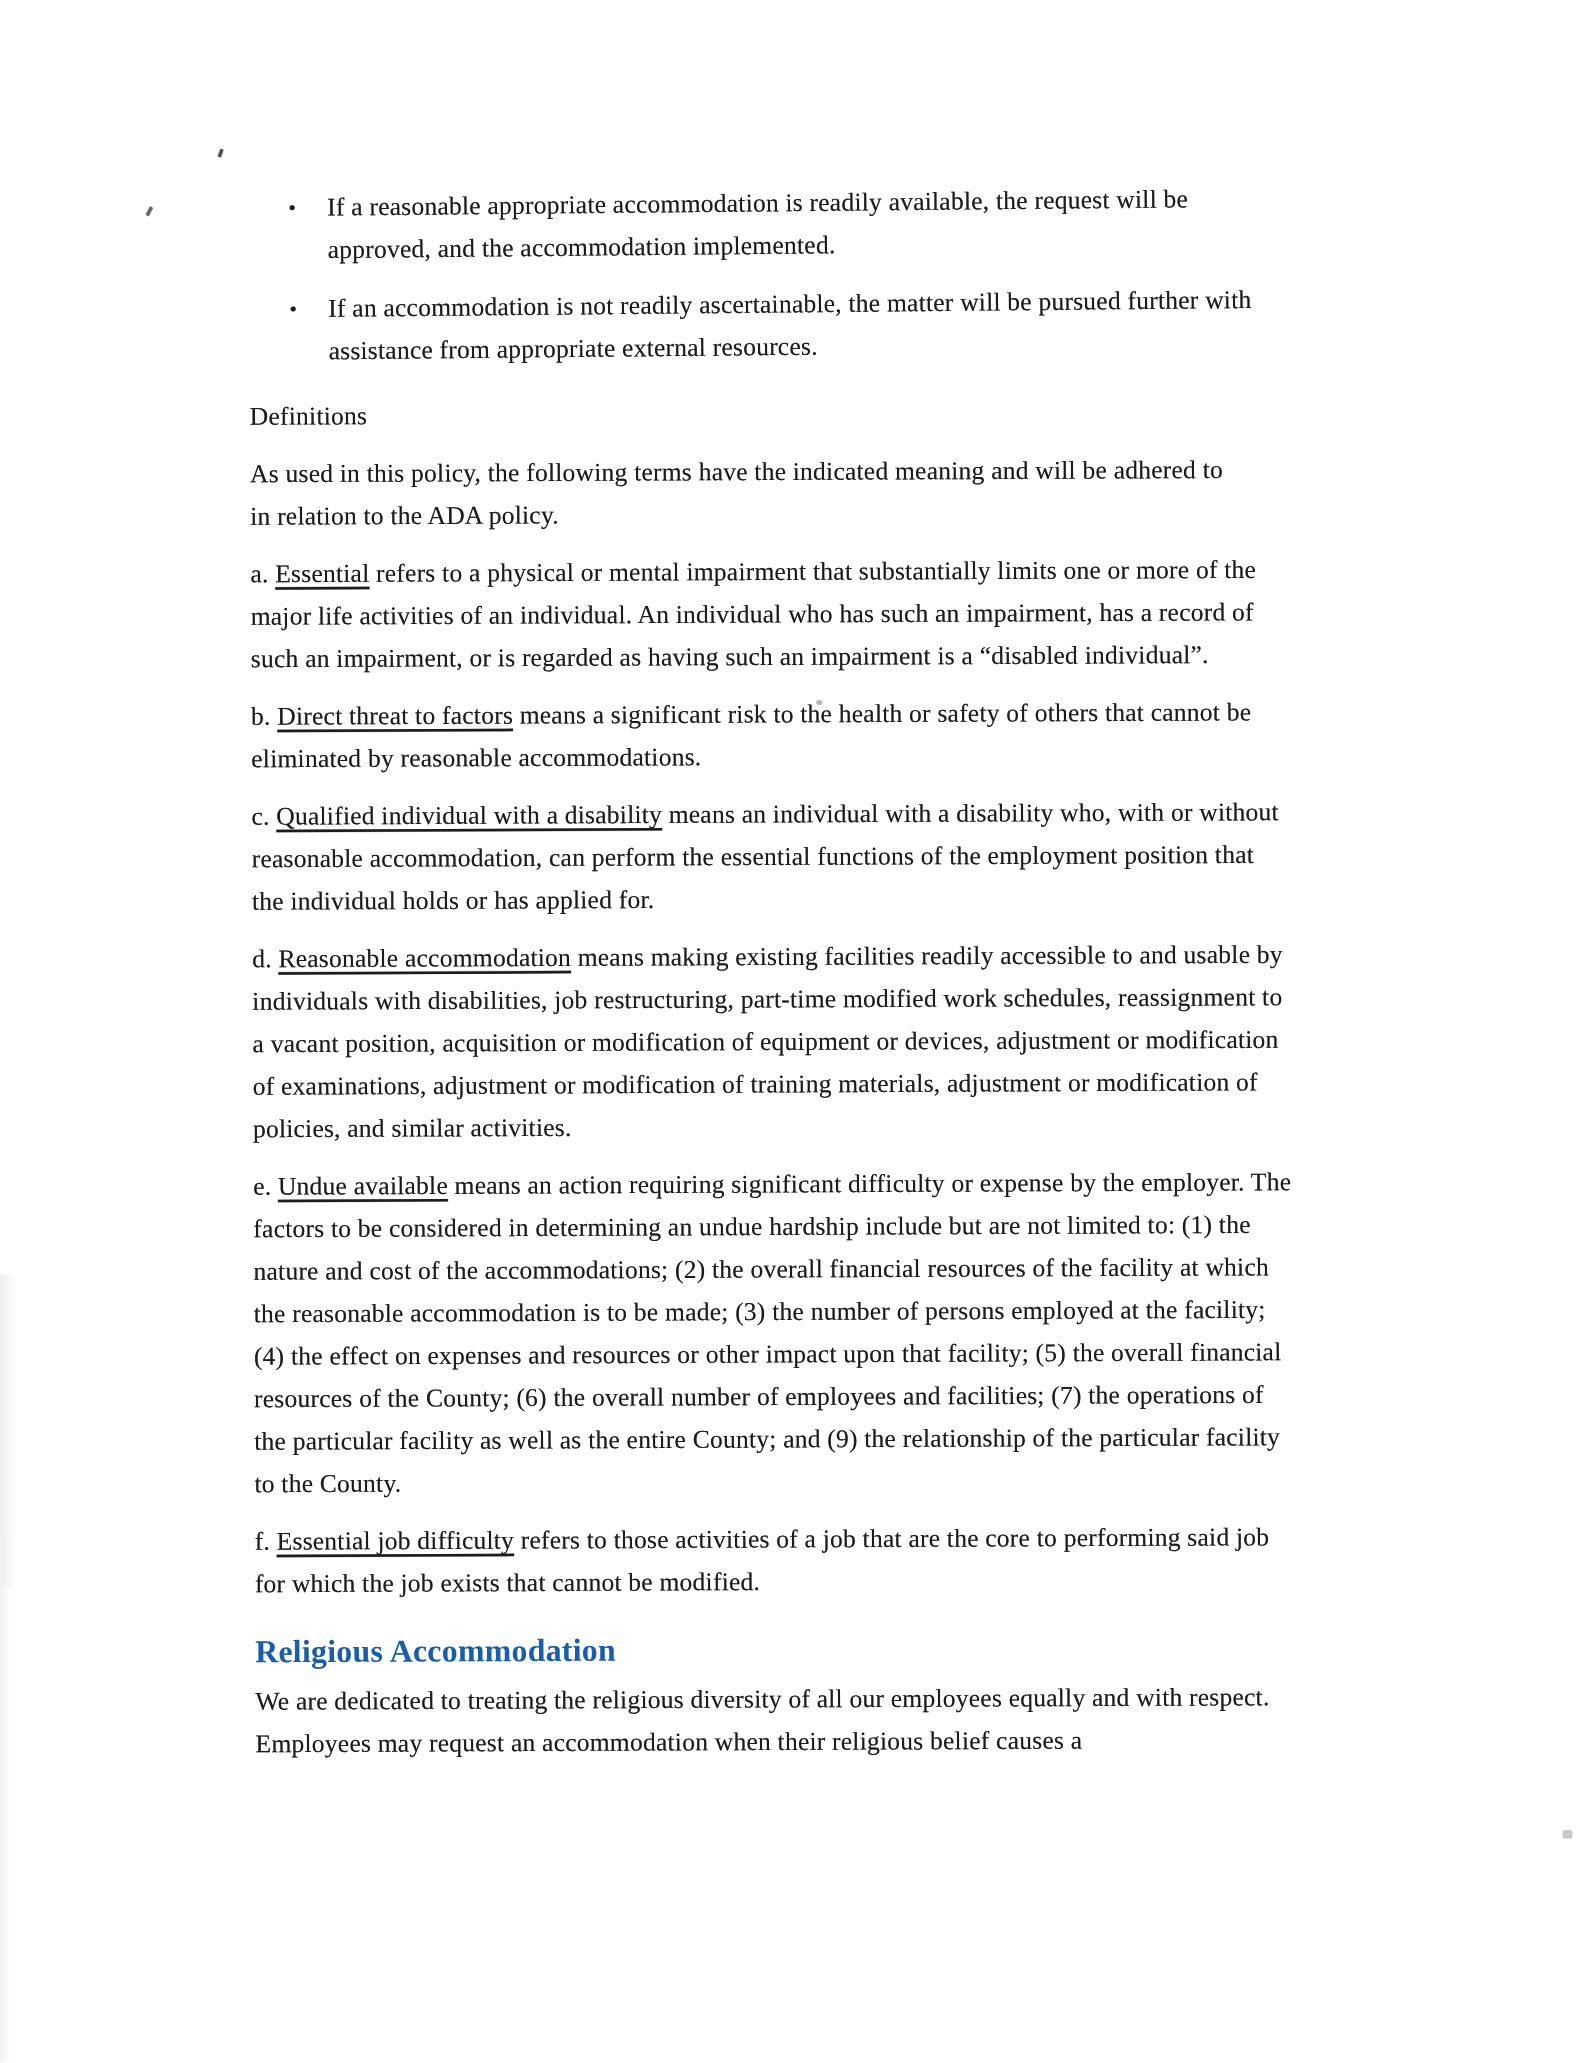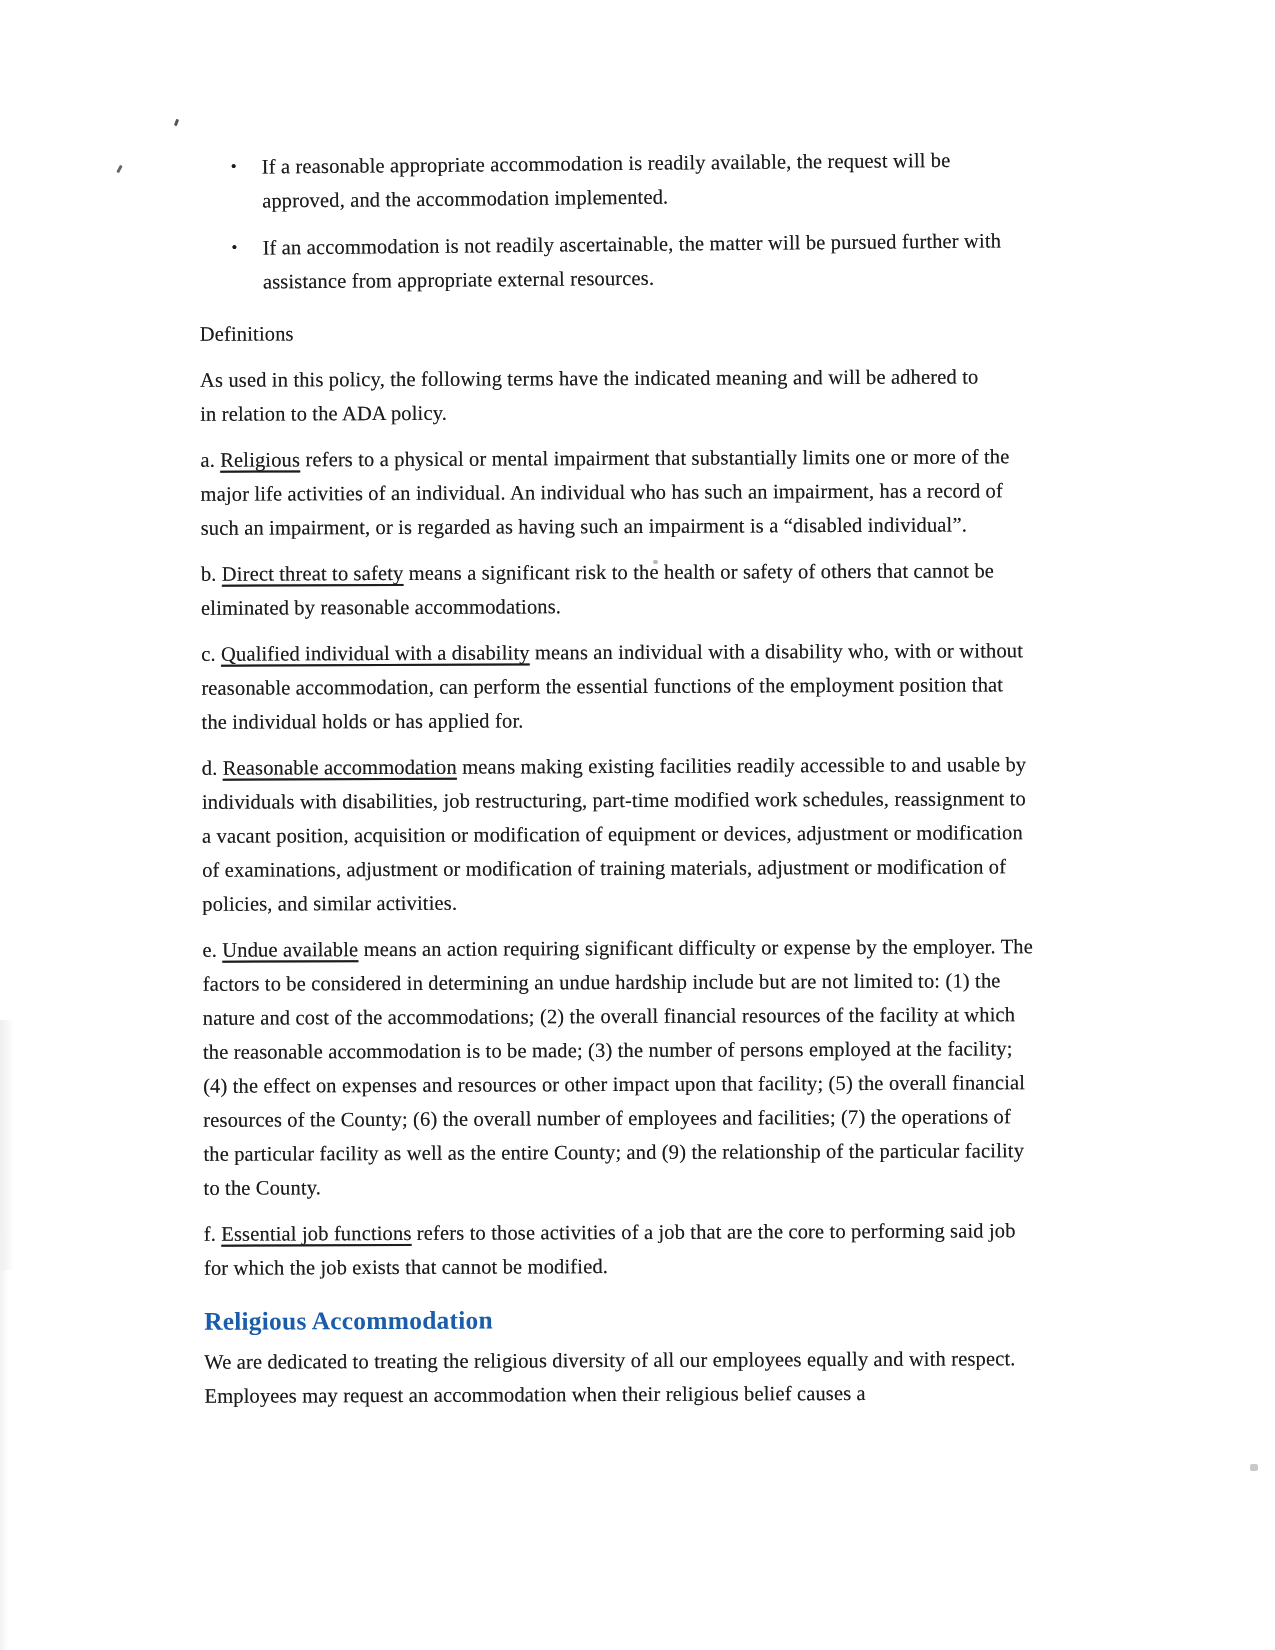--- a/index.html
+++ b/index.html
@@ -137,27 +137,27 @@
         <span class="bullet-text">If an accommodation is not readily ascertainable, the matter will be pursued further with assistance from appropriate external resources.</span>
       </div>
     </div>
 
     <div class="para defs-heading">Definitions</div>
 
     <p class="para intro">As used in this policy, the following terms have the indicated meaning and will be adhered to in relation to the ADA policy.</p>
 
     <p class="para">
       <span>a.</span>
-      <span class="term">Religious</span>
+      <span class="term">Essential</span>
       <span>refers to a physical or mental impairment that substantially limits one or more of the major life activities of an individual. An individual who has such an impairment, has a record of such an impairment, or is regarded as having such an impairment is a “disabled individual”.</span>
     </p>
 
     <p class="para">
       <span>b.</span>
-      <span class="term">Direct threat to safety</span>
+      <span class="term">Direct threat to factors</span>
       <span>means a significant risk to the health or safety of others that cannot be eliminated by reasonable accommodations.</span>
     </p>
 
     <p class="para">
       <span>c.</span>
       <span class="term">Qualified individual with a disability</span>
       <span>means an individual with a disability who, with or without reasonable accommodation, can perform the essential functions of the employment position that the individual holds or has applied for.</span>
     </p>
 
     <p class="para">
@@ -167,21 +167,21 @@
     </p>
 
     <p class="para">
       <span>e.</span>
       <span class="term">Undue available</span>
       <span>means an action requiring significant difficulty or expense by the employer. The factors to be considered in determining an undue hardship include but are not limited to: (1) the nature and cost of the accommodations; (2) the overall financial resources of the facility at which the reasonable accommodation is to be made; (3) the number of persons employed at the facility; (4) the effect on expenses and resources or other impact upon that facility; (5) the overall financial resources of the County; (6) the overall number of employees and facilities; (7) the operations of the particular facility as well as the entire County; and (9) the relationship of the particular facility to the County.</span>
     </p>
 
     <p class="para">
       <span>f.</span>
-      <span class="term">Essential job functions</span>
+      <span class="term">Essential job difficulty</span>
       <span>refers to those activities of a job that are the core to performing said job for which the job exists that cannot be modified.</span>
     </p>
 
     <h2 class="religious-heading">Religious Accommodation</h2>
 
     <p class="para">We are dedicated to treating the religious diversity of all our employees equally and with respect. Employees may request an accommodation when their religious belief causes a</p>
 
   </div>
 </div>
 

